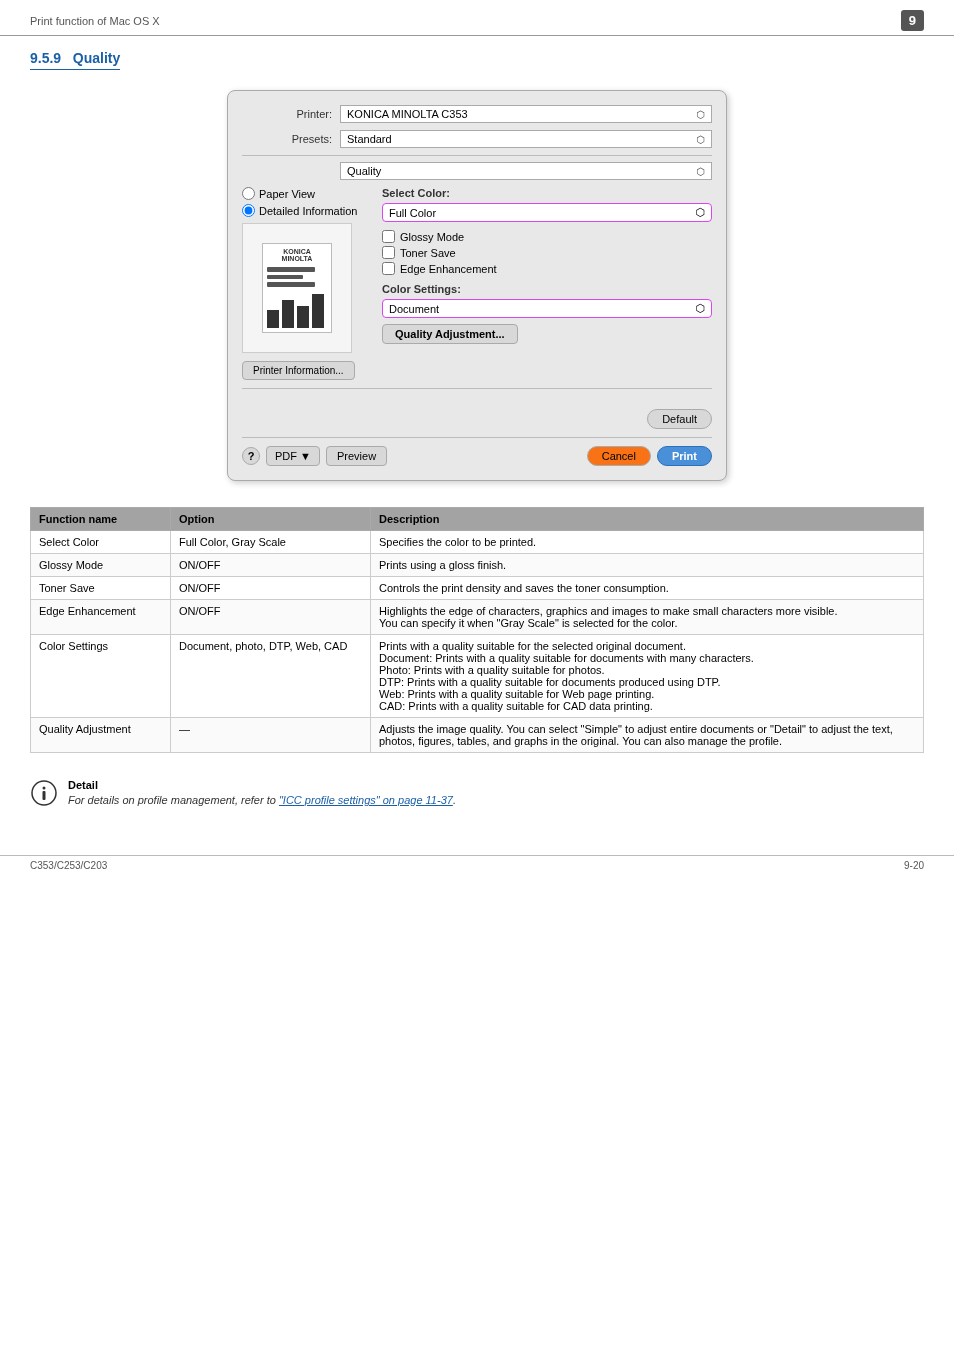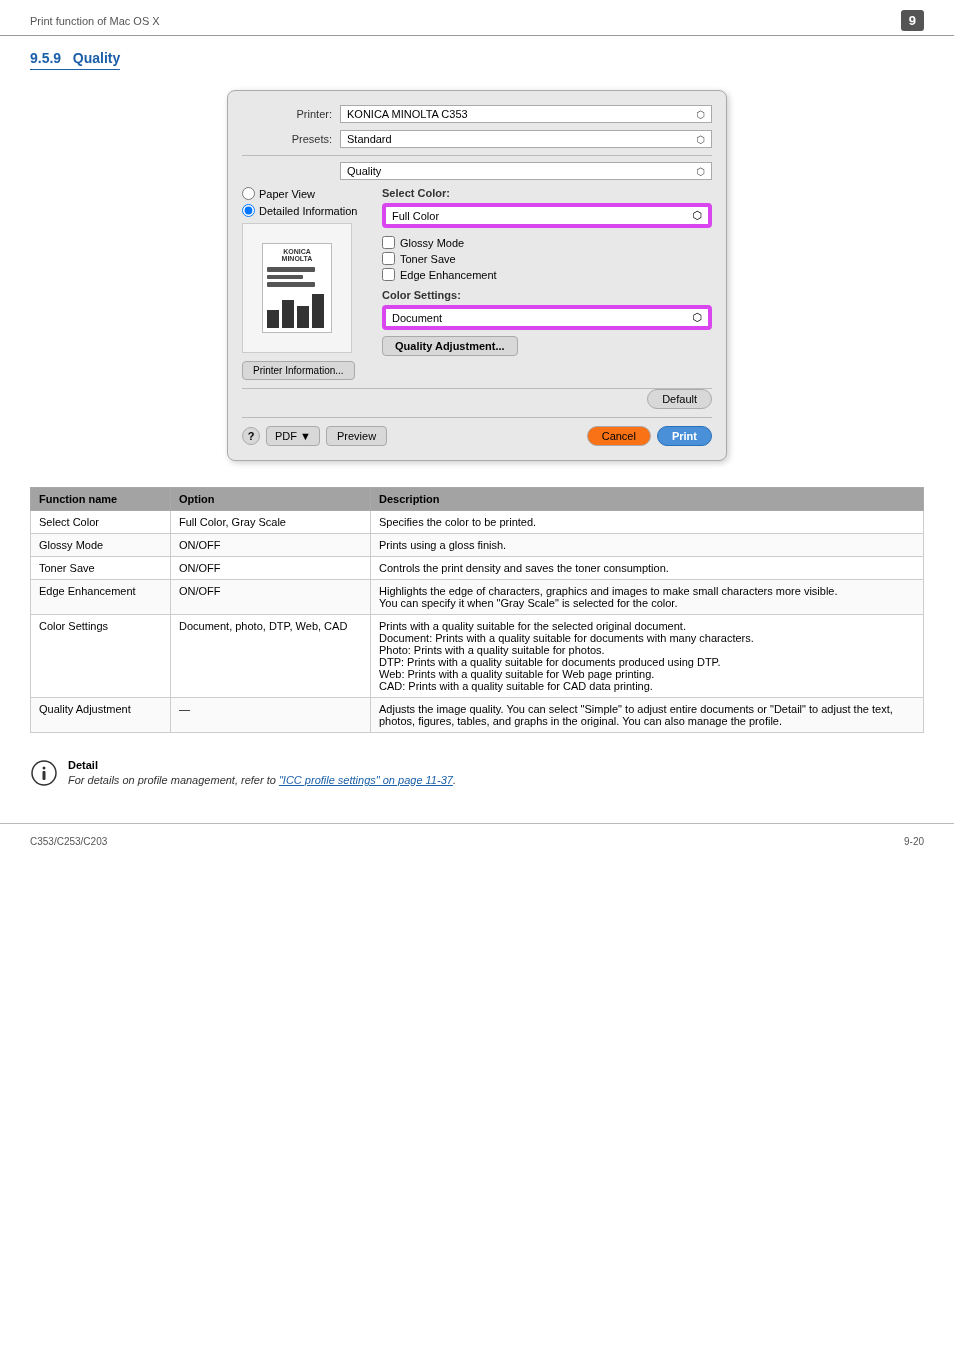--- a/index.html
+++ b/index.html
@@ -174,21 +174,21 @@
       margin-bottom: 4px;
       color: #333;
     }
     .color-select-row {
       margin-bottom: 8px;
     }
     .color-select-box {
       display: flex;
       align-items: center;
       background: #fff;
-      border: 4px solid #d946ef;
+      border: 1px solid #d946ef;
       border-radius: 4px;
       padding: 2px 6px;
       font-size: 11px;
       justify-content: space-between;
       width: 100%;
     }
 
     .checkbox-row {
       display: flex;
       align-items: center;
@@ -226,21 +226,21 @@
       font-size: 10px;
       cursor: pointer;
       margin-top: 8px;
     }
 
     
     .dialog-bottom {
       display: flex;
       justify-content: flex-end;
       margin-top: 8px;
-      padding-top: 0;
+      padding-top: 20px;
       border-top: 1px solid #bbb;
     }
     .default-btn {
       background: #d8d8d8;
       border: 1px solid #aaa;
       border-radius: 10px;
       padding: 3px 14px;
       font-size: 11px;
       cursor: pointer;
     }
@@ -372,23 +372,23 @@
     .note-content .note-link {
       color: #1a5fa8;
       text-decoration: underline;
     }
 
     
     .page-footer {
       display: flex;
       justify-content: space-between;
       align-items: center;
-      padding: 12px 30px;
+      padding: 4px 30px;
       border-top: 1px solid #bbb;
-      margin-top: 20px;
+      margin-top: 32px;
       text-align: right;
     }
     .footer-model {
       font-size: 10px;
       color: #555;
     }
     .footer-page {
       font-size: 10px;
       color: #555;
     }

